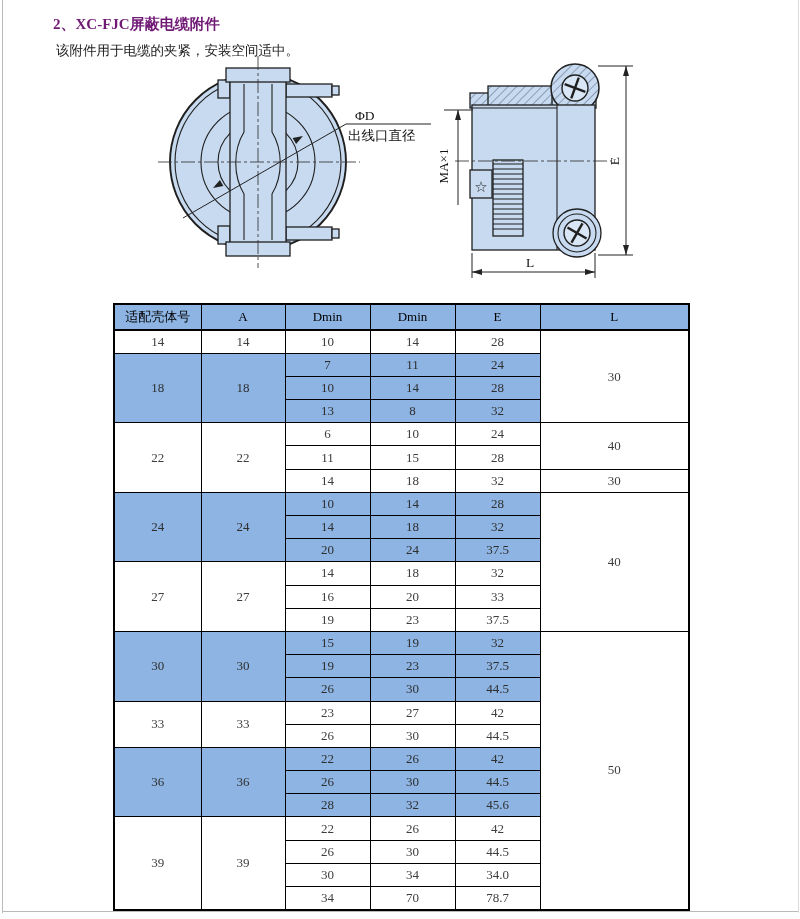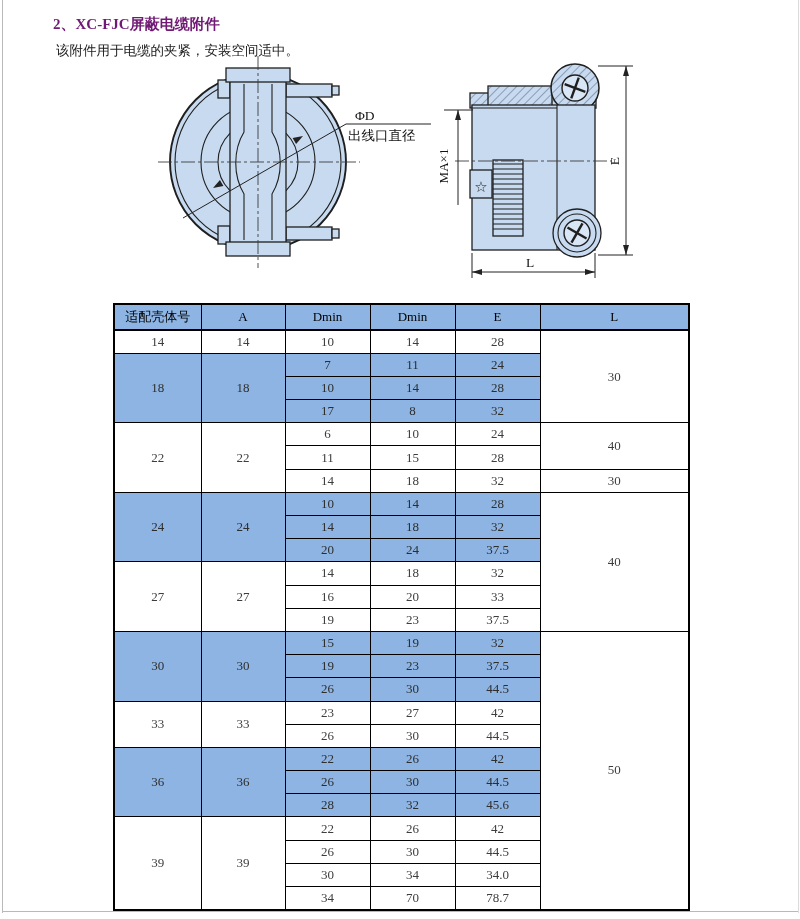--- a/index.html
+++ b/index.html
@@ -187,21 +187,21 @@
         <td class="hl">7</td>
         <td class="hl">11</td>
         <td class="hl">24</td>
       </tr>
       <tr>
         <td class="hl">10</td>
         <td class="hl">14</td>
         <td class="hl">28</td>
       </tr>
       <tr>
-        <td class="hl">17</td>
+        <td class="hl">13</td>
         <td class="hl">8</td>
         <td class="hl">32</td>
       </tr>
       <tr>
         <td rowspan="3">22</td>
         <td rowspan="3">22</td>
         <td>6</td>
         <td>10</td>
         <td>24</td>
         <td rowspan="2">40</td>

